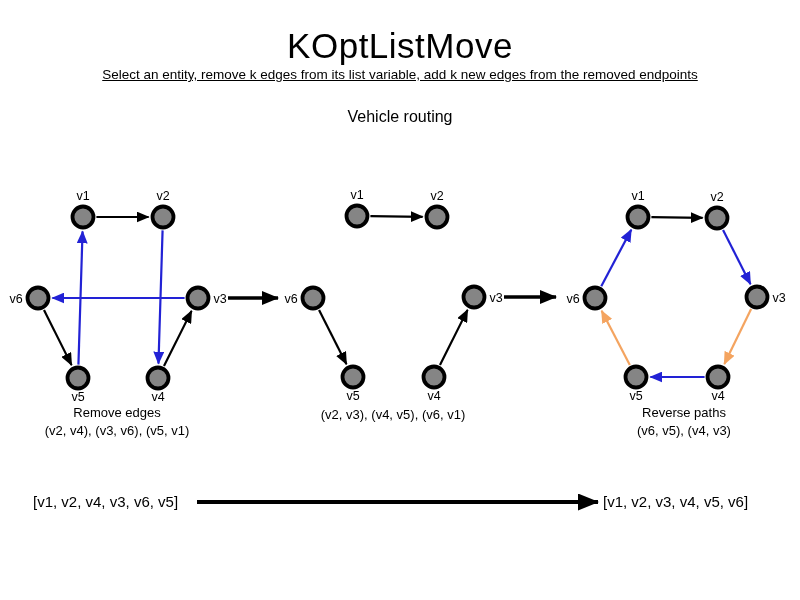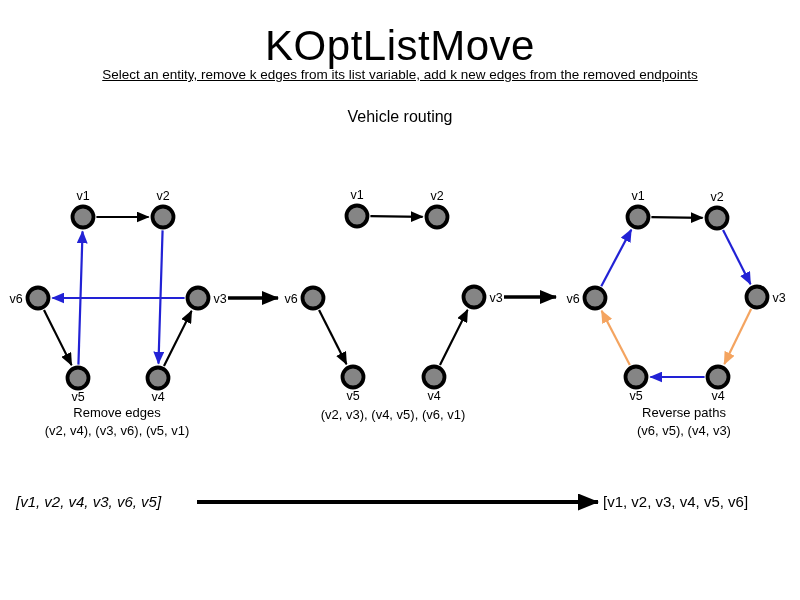--- a/index.html
+++ b/index.html
@@ -2,31 +2,31 @@
 <html><head>
 <meta charset="utf-8">
 <style>
   html,body{margin:0;padding:0;}
   body{
     width:800px;height:600px;position:relative;background:#ffffff;overflow:hidden;
     font-family:"Liberation Sans", sans-serif;color:#000;
   }
   .abs{position:absolute;}
   .center-text{left:0;width:800px;text-align:center;}
-  #title{top:26px;font-size:42px;line-height:40px;font-weight:400;letter-spacing:0.5px;}
+  #title{top:26px;font-size:35px;line-height:40px;font-weight:400;letter-spacing:0.5px;}
   #subtitle{top:66px;font-size:13.5px;line-height:17px;text-decoration:underline;}
   #context{top:108px;font-size:16px;line-height:17px;}
   .caption{width:320px;text-align:center;font-size:13px;line-height:16px;}
   .caption .l1{display:block;}
   .caption .l2{display:block;margin-top:2px;}
   #caption-1{left:-43px;top:405px;}
   #caption-2{left:233px;top:405px;}
   #caption-3{left:524px;top:405px;}
   .listtext{top:493px;font-size:15px;line-height:18px;white-space:nowrap;}
-  #list-before{left:16px;font-style:italic;}
+  #list-before{left:33px;}
   #list-after{left:603px;}
   #diagram-svg{position:absolute;left:0;top:0;}
   svg text{font-family:"Liberation Sans", sans-serif;}
 </style>
 </head>
 <body>
 
 <div id="title" class="abs center-text">KOptListMove</div>
 <div id="subtitle" class="abs center-text">Select an entity, remove k edges from its list variable, add k new edges from the removed endpoints</div>
 <div id="context" class="abs center-text">Vehicle routing</div>

